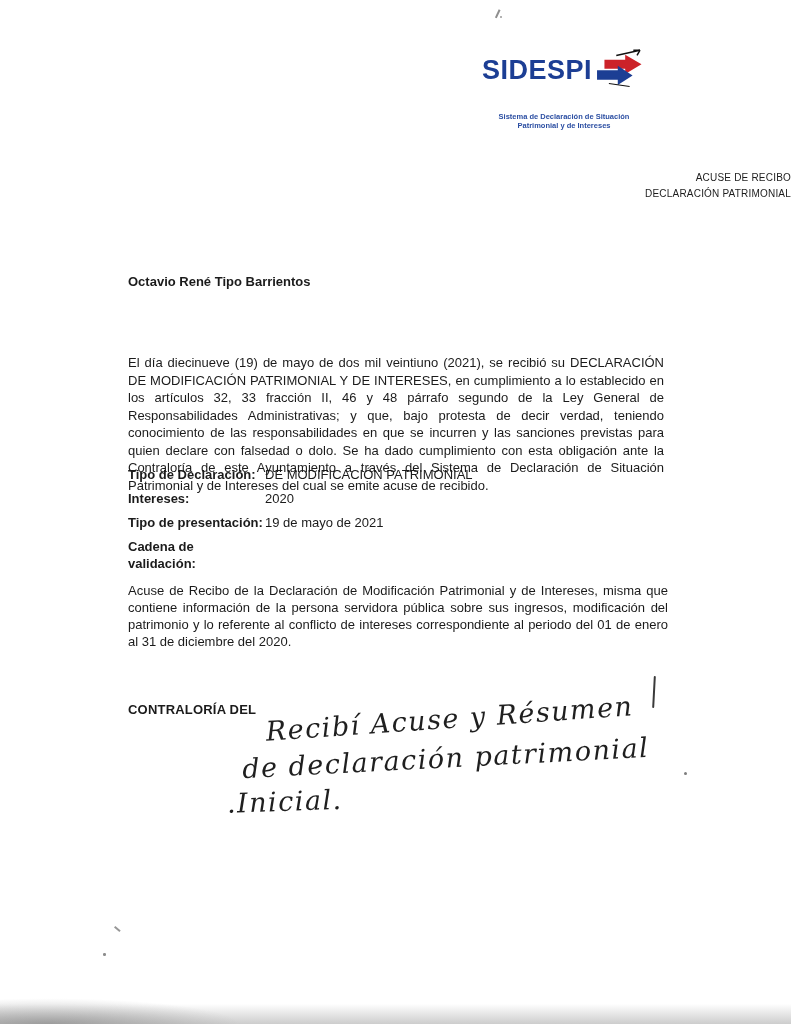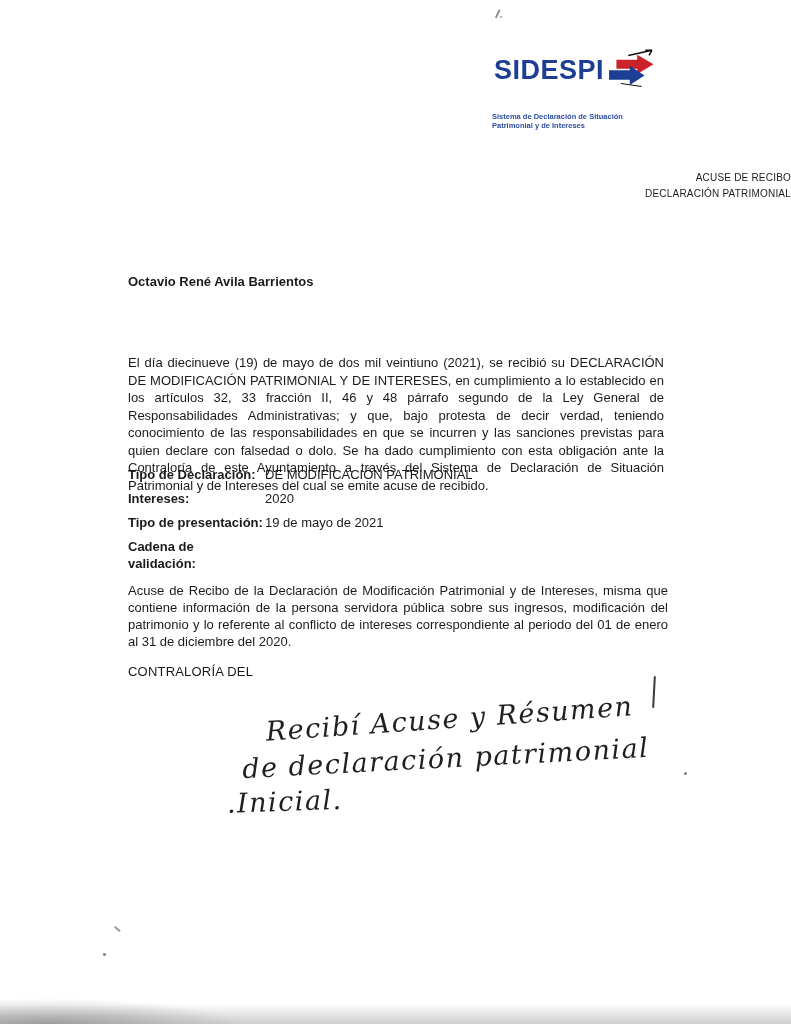--- a/index.html
+++ b/index.html
@@ -10,23 +10,24 @@
     margin: 0 auto;
     background: #ffffff;
     overflow: hidden;
     font-family: "Liberation Sans", sans-serif;
     color: #1b1b1b;
   }
 
   
   .logo {
     position: absolute;
-    left: 492px;
+    left: 480px;
     top: 48px;
     width: 168px;
+    text-align: center;
   }
   .logo-top {
     display: flex;
     align-items: center;
     justify-content: center;
     gap: 2px;
   }
   .logo-wordmark {
     font-size: 27px;
     font-weight: bold;
@@ -97,23 +98,23 @@
     left: 128px;
     top: 582px;
     width: 540px;
     font-size: 13px;
     line-height: 17px;
     text-align: justify;
   }
   .contraloria {
     position: absolute;
     left: 128px;
-    top: 664px;
-    font-size: 13px;
-    font-weight: normal;
+    top: 702px;
+    font-size: 13px;
+    font-weight: bold;
     letter-spacing: 0.2px;
   }
 
   
   .handwriting {
     position: absolute;
     left: 232px;
     top: 702px;
     width: 440px;
     transform: rotate(-1deg);
@@ -225,21 +226,21 @@
       <div>Sistema de Declaración de Situación</div>
       <div>Patrimonial y de Intereses</div>
     </div>
   </div>
 
   <div class="doc-title">
     <div>ACUSE DE RECIBO</div>
     <div>DECLARACIÓN PATRIMONIAL</div>
   </div>
 
-  <div class="recipient">Octavio René Avila Barrientos</div>
+  <div class="recipient">Octavio René Tipo Barrientos</div>
 
   <div class="body-par">El día diecinueve (19) de mayo de dos mil veintiuno (2021), se recibió su DECLARACIÓN DE MODIFICACIÓN PATRIMONIAL Y DE INTERESES, en cumplimiento a lo establecido en los artículos 32, 33 fracción II, 46 y 48 párrafo segundo de la Ley General de Responsabilidades Administrativas; y que, bajo protesta de decir verdad, teniendo conocimiento de las responsabilidades en que se incurren y las sanciones previstas para quien declare con falsedad o dolo. Se ha dado cumplimiento con esta obligación ante la Contraloría de este Ayuntamiento a través del Sistema de Declaración de Situación Patrimonial y de Intereses del cual se emite acuse de recibido.</div>
 
   <div class="fields">
     <div class="field-row">
       <span class="field-label">Tipo de Declaración:</span>
       <span class="field-value">DE MODIFICACIÓN PATRIMONIAL</span>
     </div>
     <div class="field-row">
       <span class="field-label">Intereses:</span>

